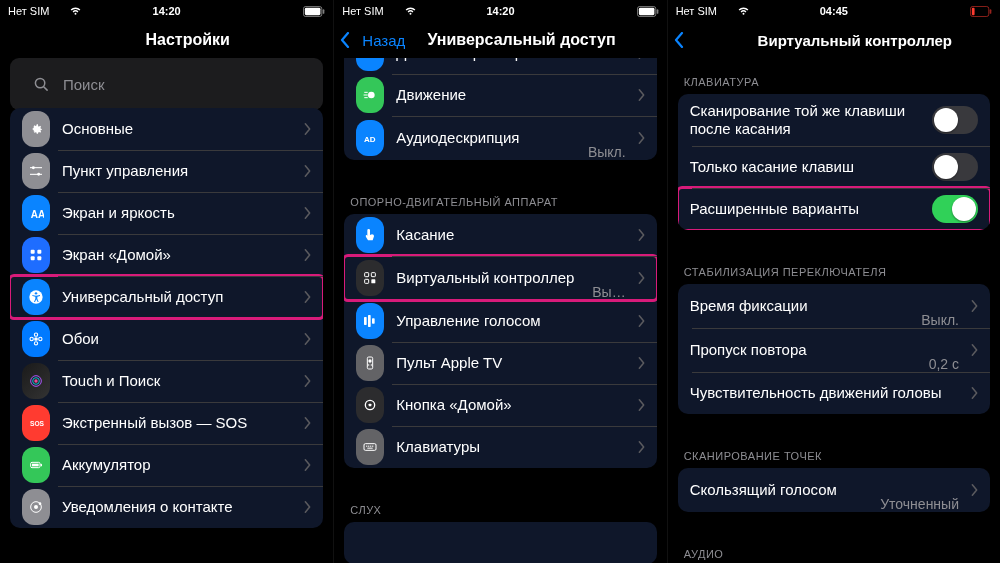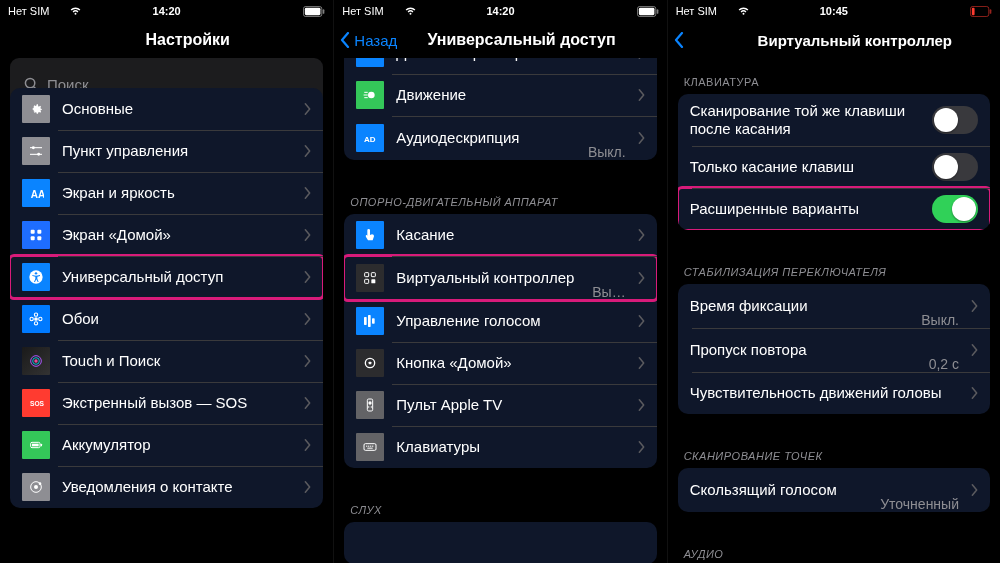--- a/index.html
+++ b/index.html
@@ -10,37 +10,37 @@
   
   .status { height:22px; display:flex; align-items:center; justify-content:space-between; padding:0 8px; color:#fff; font-size:11px; font-weight:500; }
   .status .left, .status .right { display:flex; align-items:center; gap:20px; }
   .status .time { position:absolute; left:50%; transform:translateX(-50%); font-weight:600; }
   .wifi-icon svg, .batt-icon svg { display:block; }
   .batt-low svg rect.fill { fill:#ff3b30; }
 
   
   .navbar { height:36px; display:flex; align-items:center; position:relative;padding-left:42px; }
   .navbar .title { color:#fff; font-size:16px; font-weight:600; width:100%; text-align:center; }
-  .navbar .back { position:absolute; left:6px; display:flex; align-items:flex-start; color:#0a84ff; font-size:15px; gap:4px; }
+  .navbar .back { position:absolute; left:6px; display:flex; align-items:flex-start; color:#0a84ff; font-size:15px; gap:12px; }
   .navbar .back svg { width:10px; height:16px; }
 
   
-  .search { margin:0 10px 10px 10px; background:#1c1c1e; border-radius:9px; height:52px; display:flex; align-items:center; padding:0 14px; color:#8e8e93; font-size:15px; gap:8px; }
+  .search { margin:0 10px 10px 10px; background:#1c1c1e; border-radius:9px; height:52px; display:flex; align-items:center; padding:0 24px; color:#8e8e93; font-size:15px; gap:14px; }
   .search svg { width:15px; height:15px; }
 
   
   .content { position:absolute; top:58px; left:0; right:0; bottom:0; overflow:hidden; }
-  .screen1 .content { top:88px; }
+  .screen1 .content { top:108px; }
   .group-header { color:#8e8e93; font-size:11px; font-weight:500; letter-spacing:.5px; text-transform:uppercase; padding:18px 16px 6px 16px; }
   .group { background:#0f172a; border-radius:10px; margin:0 10px; overflow:hidden; }
-  .group + .group-header, .group + .group { margin-top:18px;font-style:italic; }
+  .group + .group-header, .group + .group { margin-top:18px; }
   .row { display:flex; align-items:center; min-height:42px; padding:0 12px; position:relative; gap:12px; }
   .row + .row::before { content:""; position:absolute; left:48px; right:0; top:0; height:0.5px; background:#3a3a3c; }
   .row.noicon + .row.noicon::before { left:14px; }
-  .icon-box { width:28px; height:28px; border-radius:1px; display:flex; align-items:center; justify-content:center; flex:0 0 28px; }
+  .icon-box { width:28px; height:36px; border-radius:12px; display:flex; align-items:center; justify-content:center; flex:0 0 28px; }
   .icon-box svg { width:16px; height:16px; }
   .row .label { color:#fff; font-size:15px; flex:1; line-height:1.2; padding:8px 0; }
   .row .detail { color:#8e8e93; font-size:14px;margin-top:28px; }
   .chev { color:#5a5a5e; font-size:16px; }
   .chev svg { width:7px; height:12px; display:block; }
 
   
   .hl { outline:3px solid #d81b7a; outline-offset:-1px; border-radius:4px; position:relative; z-index:2; }
 
   
@@ -366,43 +366,43 @@
               </svg>
             </span>
             <span class="label">Управление голосом</span>
             <span class="chev">
               <svg viewBox="0 0 8 14">
                 <path d="M1.5 1l5 6-5 6" fill="none" stroke="#5a5a5e" stroke-width="1.8" stroke-linecap="round" stroke-linejoin="round"></path>
               </svg>
             </span>
           </div>
           <div class="row">
-            <span class="icon-box bg-black">
-              <svg viewBox="0 0 24 24">
-                <circle cx="12" cy="12" r="7" fill="none" stroke="#fff" stroke-width="2"></circle>
-                <rect x="10" y="10" width="4" height="4" rx="1" fill="#fff"></rect>
-              </svg>
-            </span>
-            <span class="label">Кнопка «Домой»</span>
-            <span class="chev">
-              <svg viewBox="0 0 8 14">
-                <path d="M1.5 1l5 6-5 6" fill="none" stroke="#5a5a5e" stroke-width="1.8" stroke-linecap="round" stroke-linejoin="round"></path>
-              </svg>
-            </span>
-          </div>
-          <div class="row">
             <span class="icon-box bg-darkgrey">
               <svg viewBox="0 0 24 24">
                 <rect x="8" y="3" width="8" height="18" rx="2" fill="none" stroke="#fff" stroke-width="1.5"></rect>
                 <circle cx="12" cy="9" r="2.5" fill="#fff"></circle>
                 <circle cx="10" cy="15" r="1" fill="#fff"></circle>
                 <circle cx="14" cy="15" r="1" fill="#fff"></circle>
               </svg>
             </span>
             <span class="label">Пульт Apple TV</span>
+            <span class="chev">
+              <svg viewBox="0 0 8 14">
+                <path d="M1.5 1l5 6-5 6" fill="none" stroke="#5a5a5e" stroke-width="1.8" stroke-linecap="round" stroke-linejoin="round"></path>
+              </svg>
+            </span>
+          </div>
+          <div class="row">
+            <span class="icon-box bg-black">
+              <svg viewBox="0 0 24 24">
+                <circle cx="12" cy="12" r="7" fill="none" stroke="#fff" stroke-width="2"></circle>
+                <rect x="10" y="10" width="4" height="4" rx="1" fill="#fff"></rect>
+              </svg>
+            </span>
+            <span class="label">Кнопка «Домой»</span>
             <span class="chev">
               <svg viewBox="0 0 8 14">
                 <path d="M1.5 1l5 6-5 6" fill="none" stroke="#5a5a5e" stroke-width="1.8" stroke-linecap="round" stroke-linejoin="round"></path>
               </svg>
             </span>
           </div>
           <div class="row">
             <span class="icon-box bg-darkgrey">
               <svg viewBox="0 0 24 24">
                 <rect x="3" y="7" width="18" height="10" rx="2" fill="none" stroke="#fff" stroke-width="1.5"></rect>
@@ -434,21 +434,21 @@
 <div class="screen screen3">
   <div class="status">
     <div class="left">
       <span>Нет SIM</span>
       <span class="wifi-icon">
           <svg viewBox="0 0 16 12" width="13" height="10">
             <path d="M8 10.5a1.2 1.2 0 100-2.4 1.2 1.2 0 000 2.4zM4.4 6.6a5.2 5.2 0 017.2 0l-1.2 1.2a3.5 3.5 0 00-4.8 0L4.4 6.6zM2 4.2a8.6 8.6 0 0112 0L12.8 5.4a6.9 6.9 0 00-9.6 0L2 4.2z" fill="#fff"></path>
           </svg>
         </span>
     </div>
-    <span class="time">10:45</span>
+    <span class="time">04:45</span>
     <div class="right">
       <span class="batt-icon batt-low">
           <svg width="22" height="11" viewBox="0 0 24 12">
             <rect x="0.5" y="0.5" width="20" height="11" rx="2.5" fill="none" stroke="#ff3b30" stroke-opacity=".6"></rect>
             <rect class="fill" x="2" y="2" width="3" height="8" rx="1" fill="#ff3b30"></rect>
             <rect x="21.5" y="3.5" width="1.8" height="5" rx="1" fill="#ff3b30" fill-opacity=".6"></rect>
           </svg>
         </span>
     </div>
   </div>

